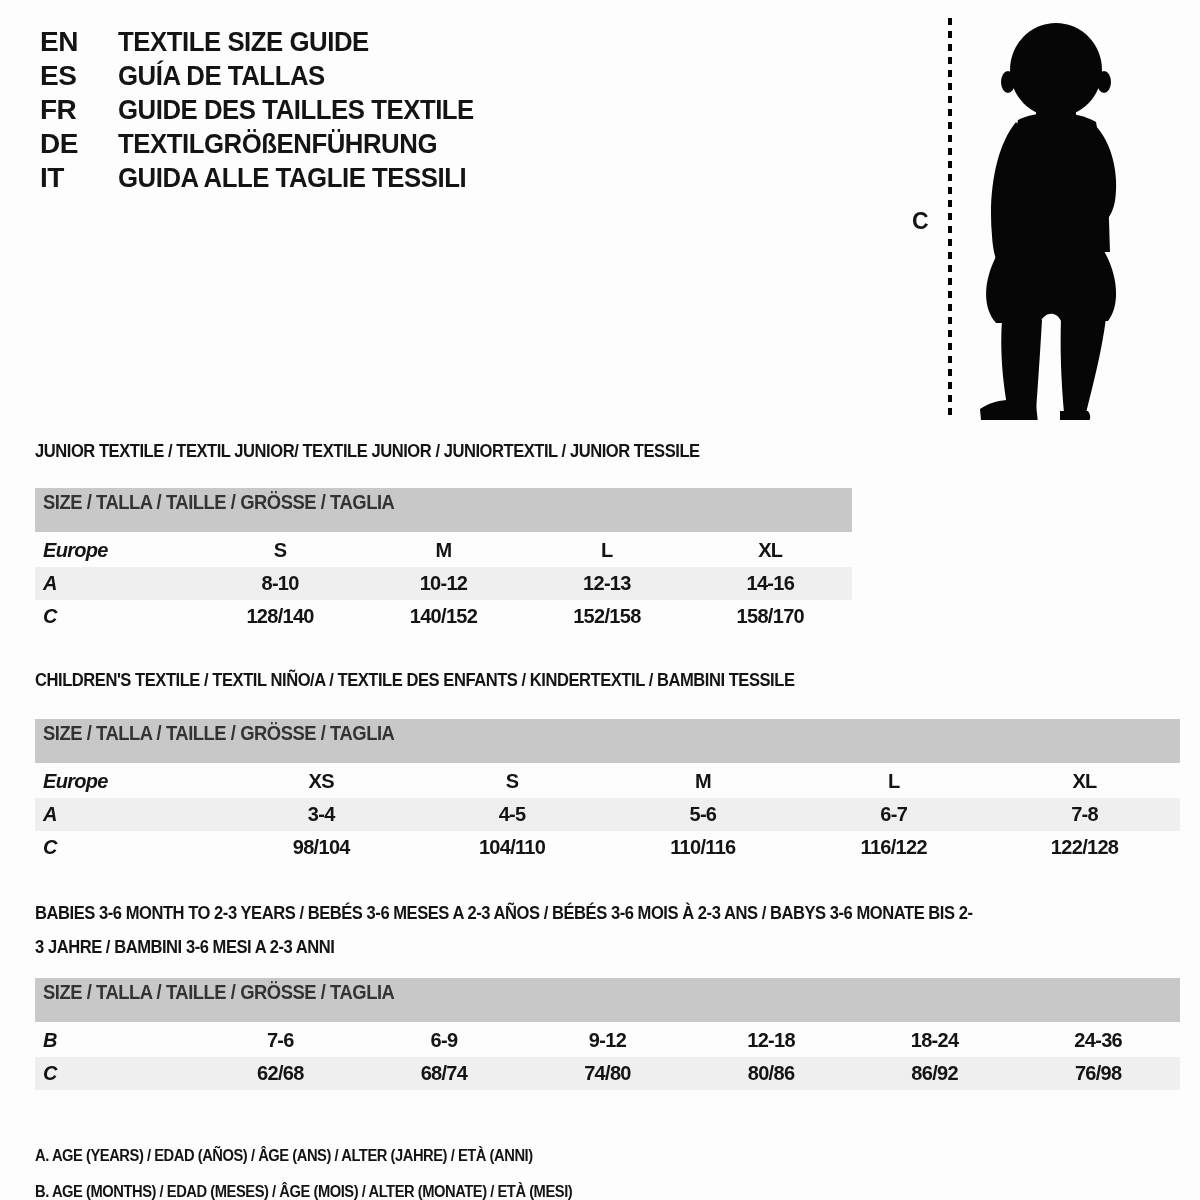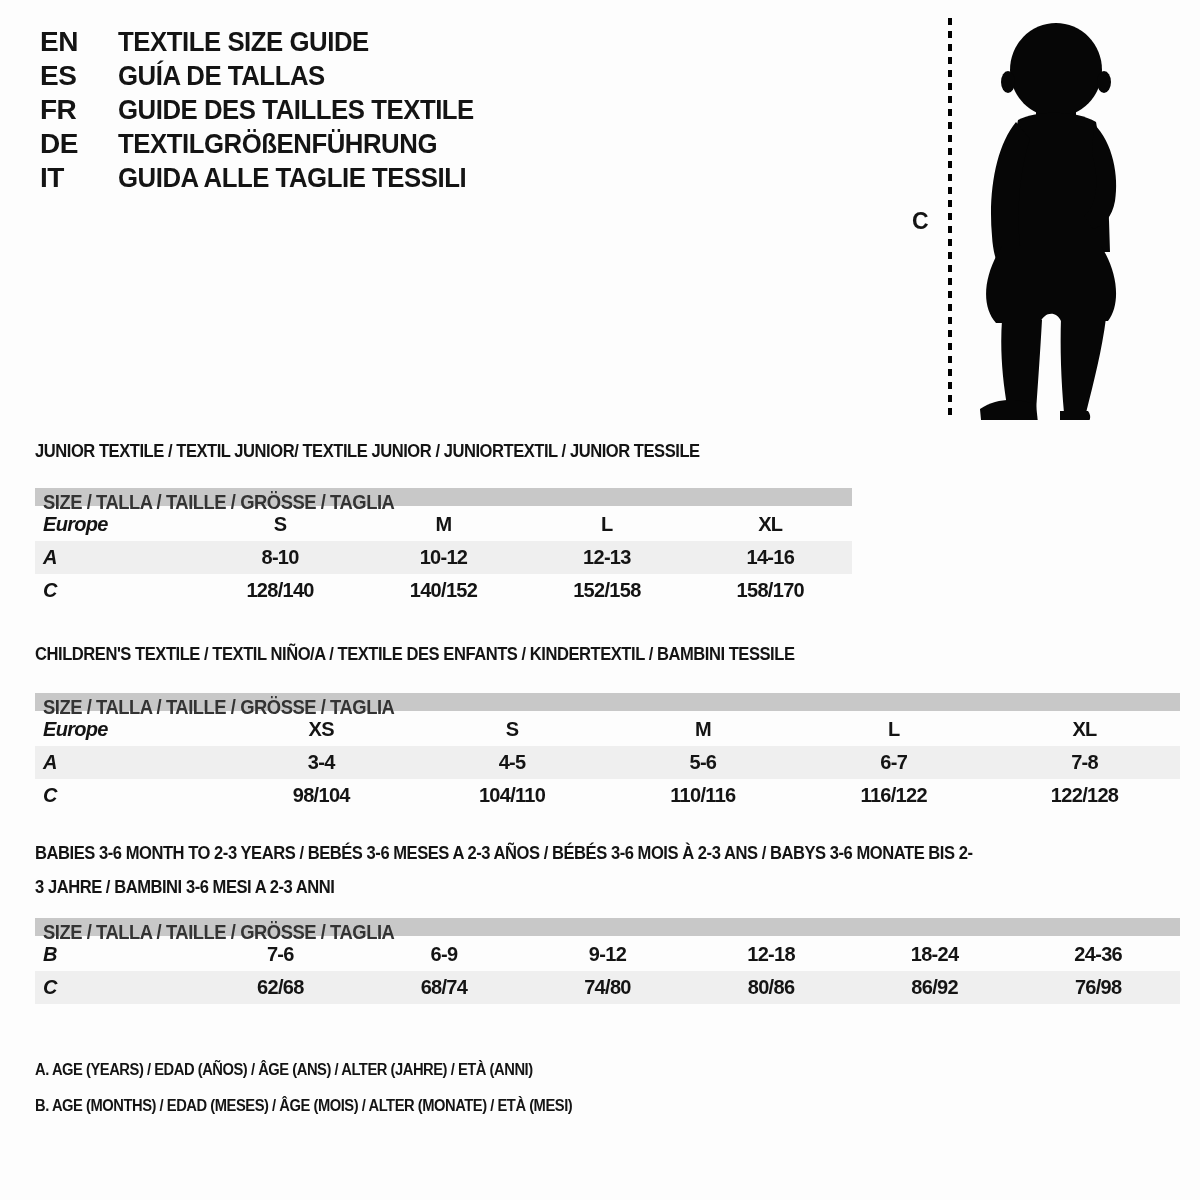--- a/index.html
+++ b/index.html
@@ -20,27 +20,27 @@
           background:repeating-linear-gradient(to bottom,#000 0 7px,transparent 7px 13px);}
   .c-label{position:absolute;left:12px;top:196px;font-weight:700;font-size:23px;}
   .toddler{position:absolute;left:66px;top:8px;}
 
   
   .sec{margin-left:35px;}
   .sec-title{margin:0;font-size:18px;font-weight:700;letter-spacing:-.5px;line-height:34px;}
   .sec-title .cx{max-width:1020px;}
   #junior{margin-top:4px;}
   #children{margin-top:30px;}
-  #babies{margin-top:24px;}
+  #babies{margin-top:32px;}
   .tbl{margin-top:20px;}
   #children .tbl{margin-top:22px;}
   #babies .tbl{margin-top:14px;}
   .w-narrow{width:817px;}
   .w-wide{width:1145px;}
-  .size-bar{height:18px;line-height:28px;background:#c8c8c8;color:#333;
+  .size-bar{height:44px;line-height:28px;background:#c8c8c8;color:#333;
             font-weight:700;font-size:20px;letter-spacing:-.5px;padding-left:8px;
             box-sizing:border-box;margin-bottom:2px;}
   table.grid{border-collapse:collapse;width:100%;table-layout:fixed;}
   table.grid td{height:33px;padding:0;text-align:center;font-size:20px;font-weight:700;
                 letter-spacing:-.7px;vertical-align:middle;}
   table.grid td.lbl{text-align:left;padding-left:8px;font-style:italic;}
   col.c-label{width:100px;}
   tr.shaded{background:#efefef;}
 
   

